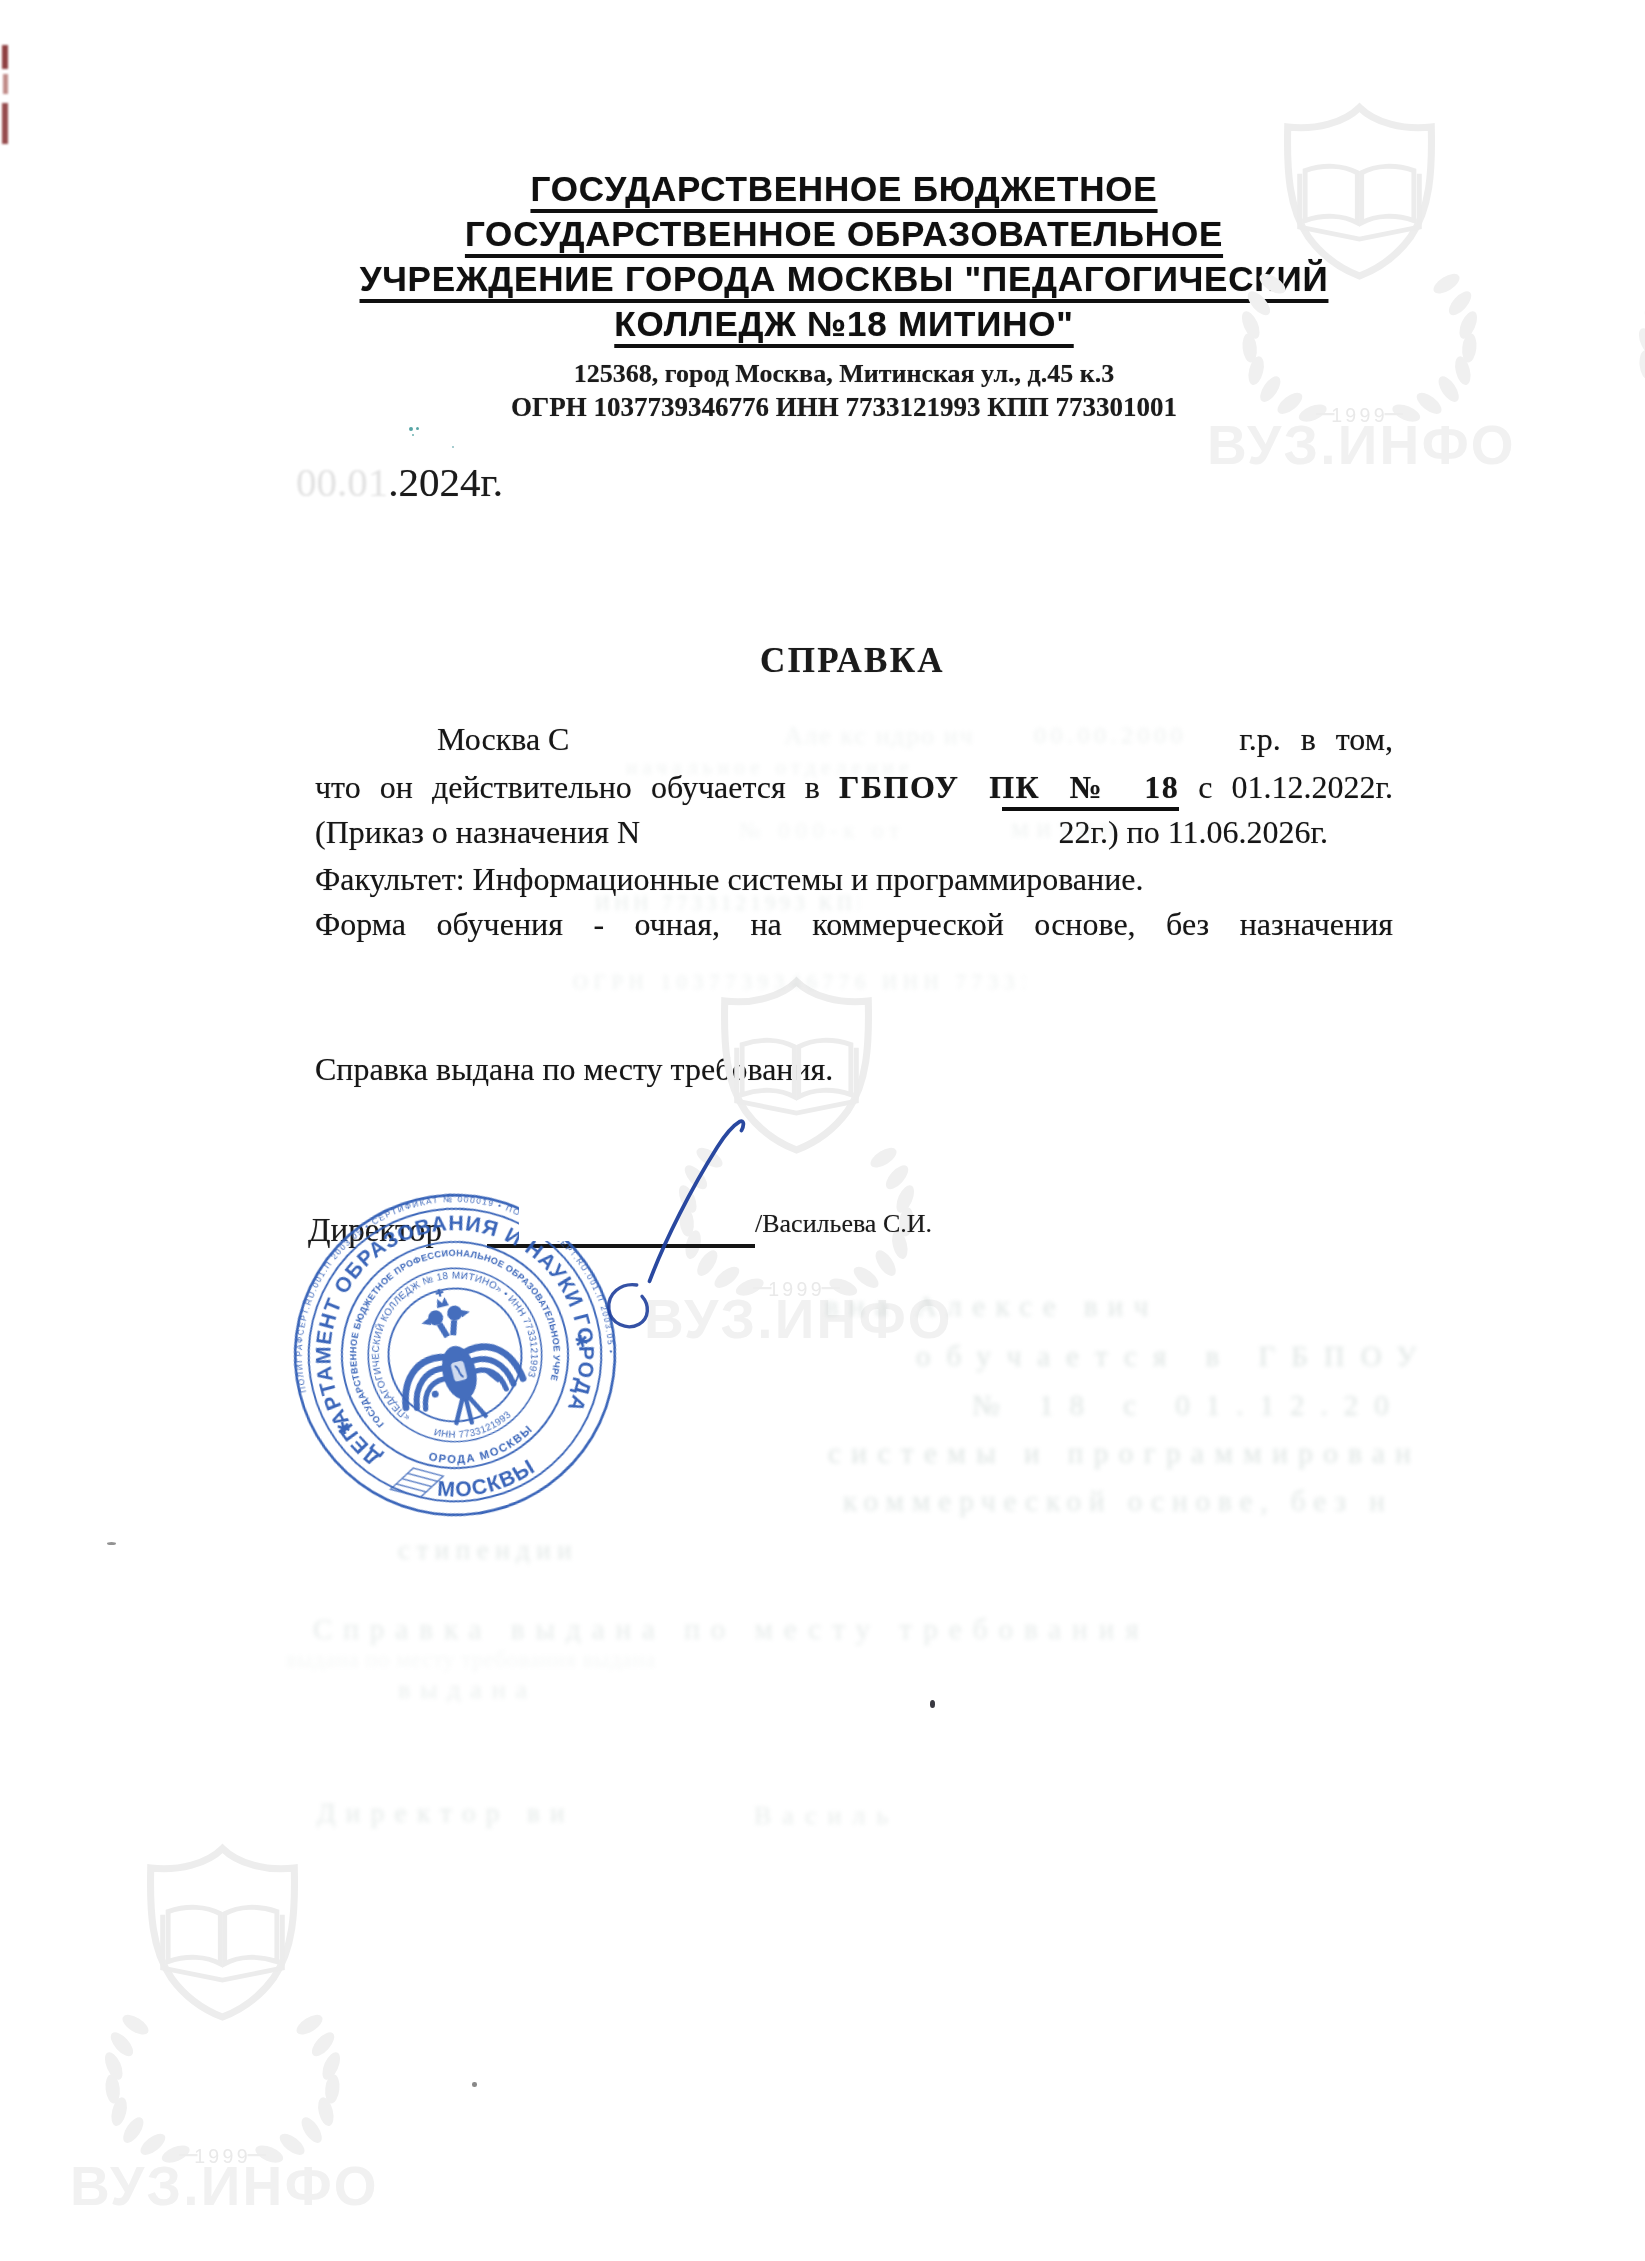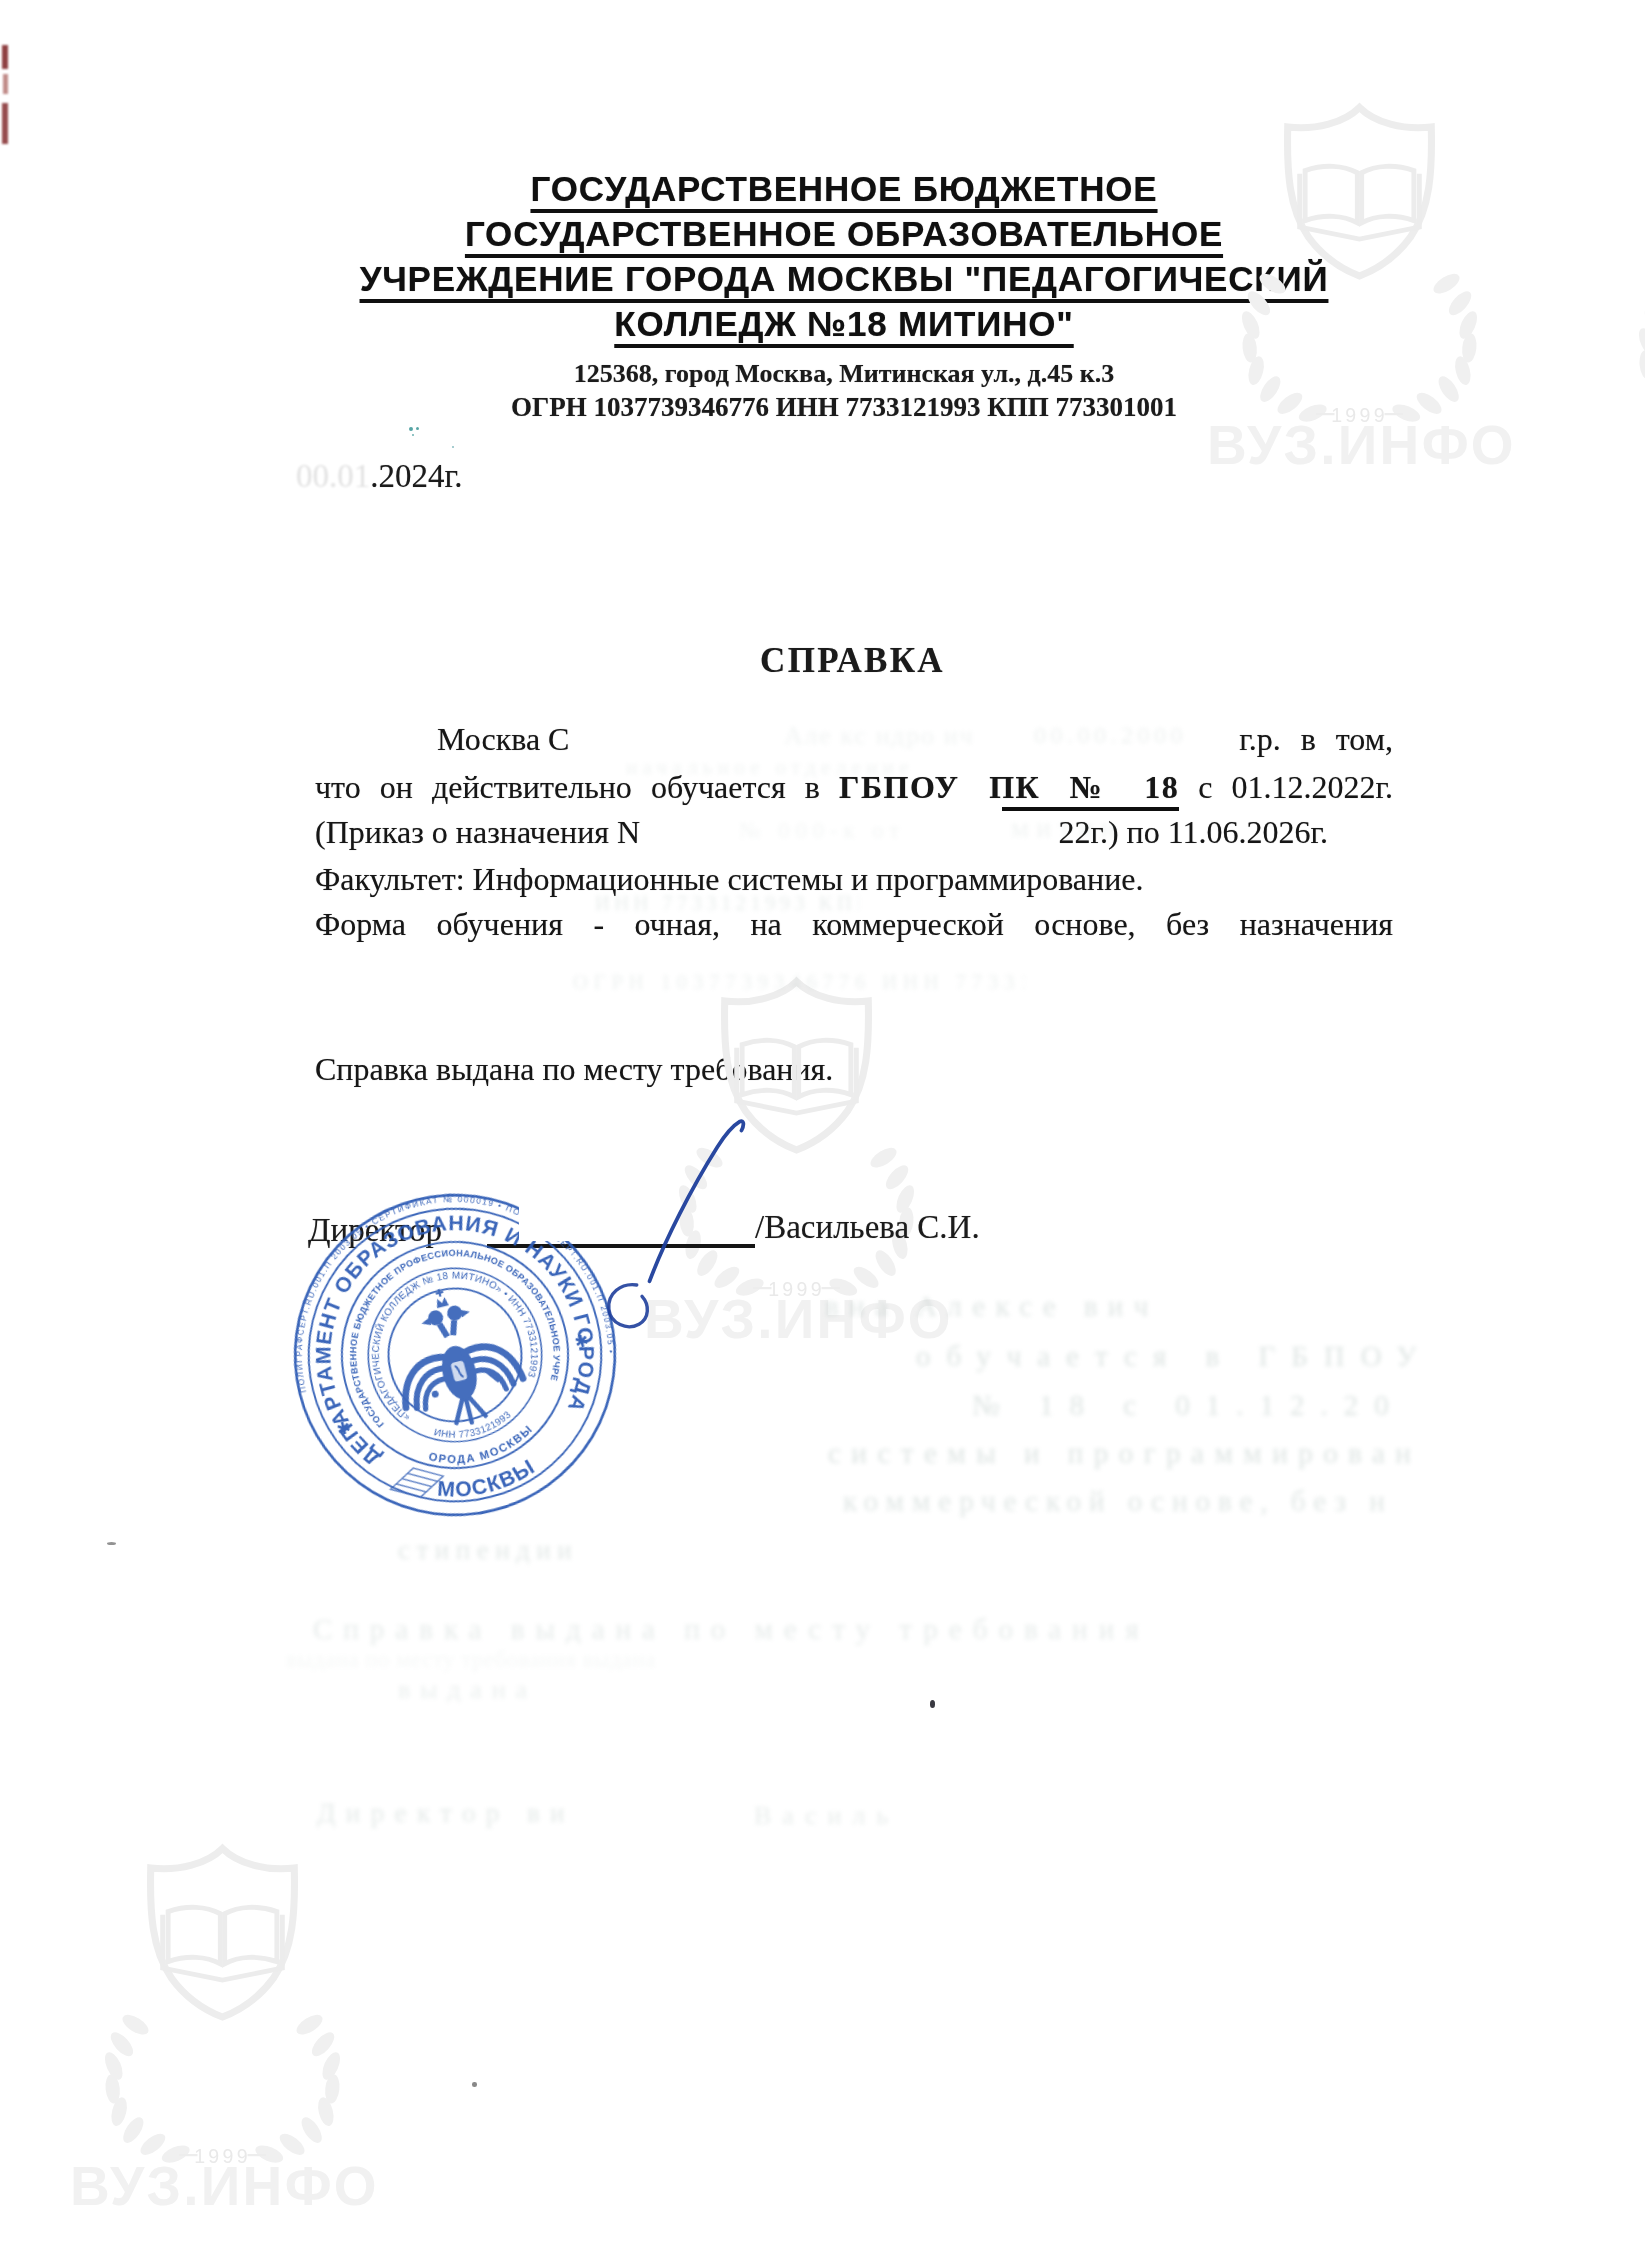--- a/index.html
+++ b/index.html
@@ -15,41 +15,41 @@
   .org-header { left:0; top:166px; width:1688px; text-align:center; }
   .org-line {
     font-family:"Liberation Sans", sans-serif; font-weight:bold;
     font-size:35px; line-height:45px; letter-spacing:0.8px; color:#101010;
   }
   .org-line > span { text-decoration:underline; text-decoration-thickness:3.8px; text-underline-offset:7.5px; }
   .org-address { margin-top:10.6px; font-family:"Liberation Serif",serif; font-weight:bold; font-size:26px; line-height:33px; }
   .org-reg     { font-family:"Liberation Serif",serif; font-weight:bold; font-size:27px; line-height:35px; }
 
   
-  .doc-date { left:296px; top:458px; font-size:33px; white-space:nowrap; }
+  .doc-date { left:296px; top:458px; font-size:41px; white-space:nowrap; }
   .date-faded { opacity:.12; filter:blur(1.1px); }
 
   
   .doc-title { left:0; top:641px; width:1705px; text-align:center;
     font-size:35px; font-weight:bold; letter-spacing:2.3px; }
 
   
   .bl { position:absolute; left:315px; width:1078px; font-size:32px; line-height:42px; color:#161616; }
   .jline { text-align:justify; text-align-last:justify; }
   .fx { display:flex; }
   .fx .gap { flex:1 1 auto; }
   .indent { display:inline-block; width:122px; }
   .b { font-weight:bold; }
   .u2 { border-bottom:4.5px solid #0e0e0e; padding-bottom:2.3px; letter-spacing:1.5px; word-spacing:9px;font-family:Liberation Serif, serif; }
   .ws { word-spacing:12px; }
 
   
   .role-label { left:308px; top:1212px; font-size:33px; z-index:3; }
   .sig-underline { left:487px; top:1244px; width:268px; height:3.8px; background:#151515; z-index:3; }
-  .sig-name { left:755px; top:1209px; font-size:33px; z-index:3; }
+  .sig-name { left:755px; top:1209px; font-size:26px; z-index:3; }
 
   
   .wm { position:absolute; width:305px; z-index:1; }
   .wm svg { width:305px; height:348px; display:block; }
   .wm-brand {
     position:absolute; top:324px; left:0; width:100%; text-align:center;
     font-family:"Liberation Sans",sans-serif; font-weight:bold;
     font-size:55px; letter-spacing:2.3px; color:#f1f1f1;
   }
   .wm-tr { left:1207px; top:89px; }

